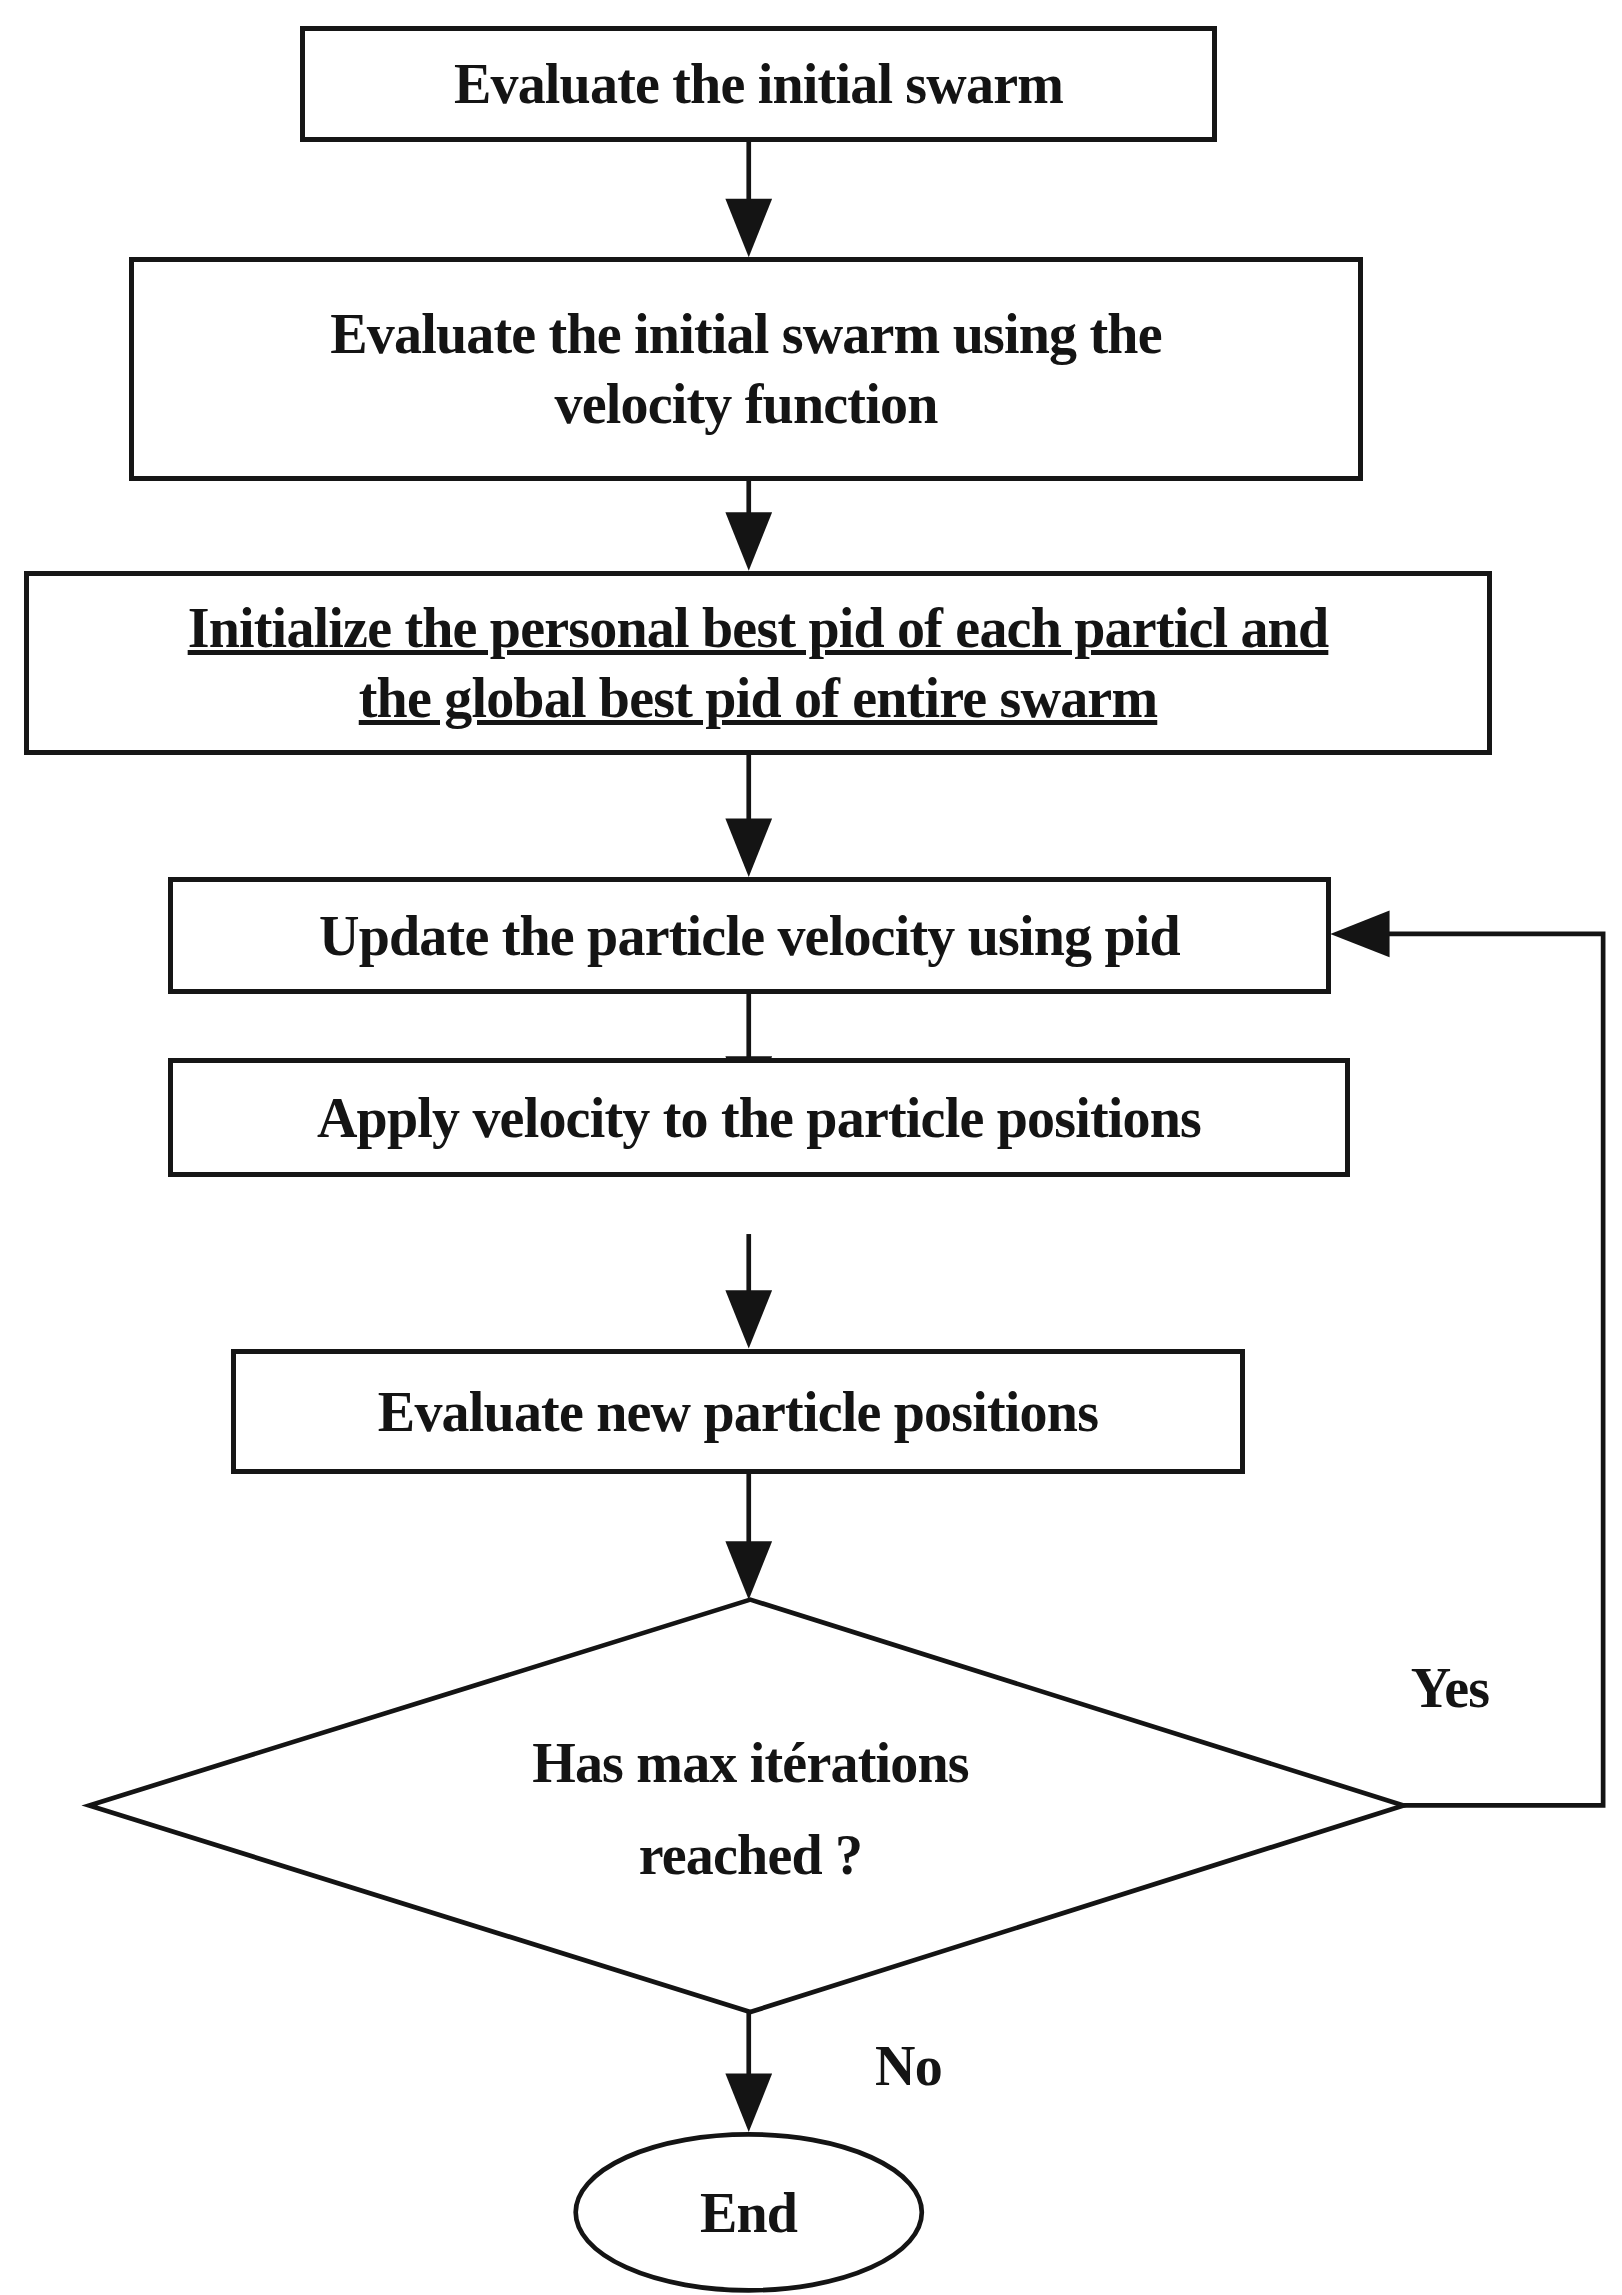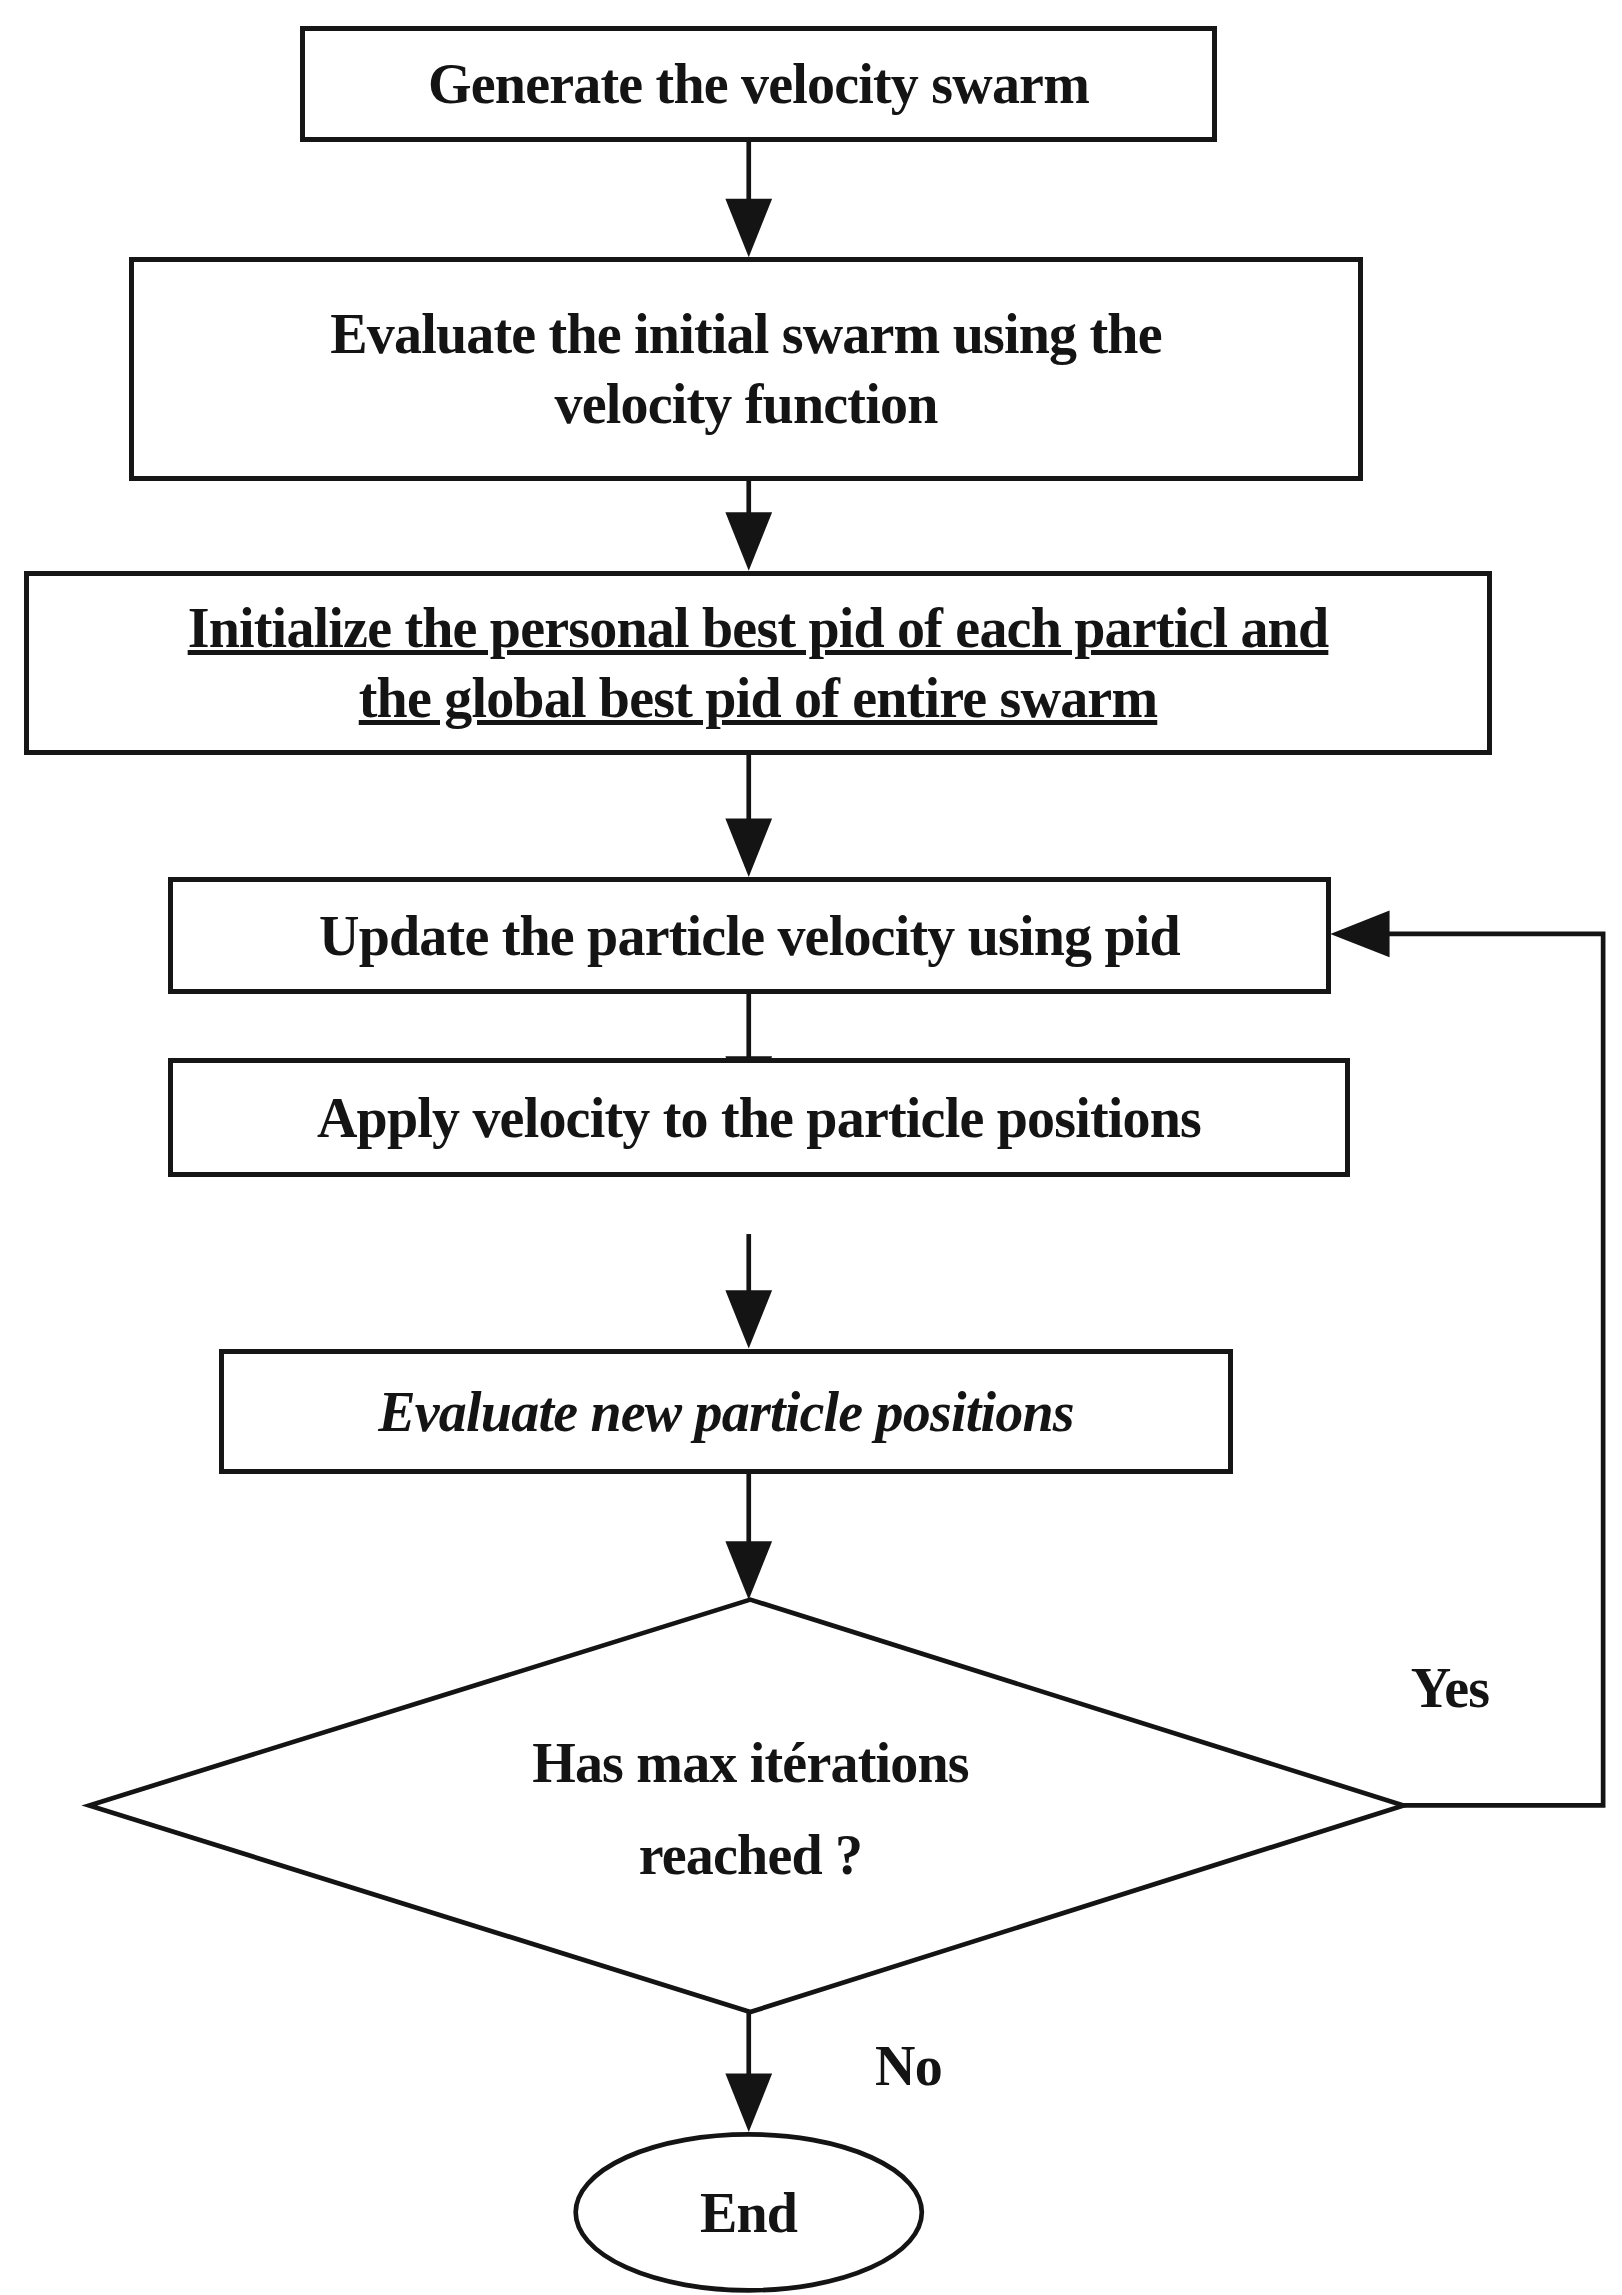--- a/index.html
+++ b/index.html
@@ -37,21 +37,21 @@
   }
   .free {
     border: none;
     background: transparent;
   }
   .node-generate   { left: 300px;  top: 26px;   width: 917px; height: 116px; }
   .node-evaluate1  { left: 129px;  top: 257px;  width: 1234px; height: 224px; }
   .node-initialize { left: 24px;   top: 571px;  width: 1468px; height: 184px; text-decoration: underline; }
   .node-update     { left: 168px;  top: 877px; width: 1163px; height: 117px; }
   .node-apply      { left: 168px;  top: 1058px; width: 1182px; height: 119px; }
-  .node-evaluate2  { left: 219px;  top: 1349px; width: 1014px; height: 125px; font-style: italic; }
+  .node-evaluate2  { left: 231px;  top: 1349px; width: 1014px; height: 125px; }
   .node-decision   { left: 386px;  top: 1684px; width: 729px;  height: 250px; line-height: 1.65; }
   .node-end        { left: 573px;  top: 2174px; width: 351px;  height: 78px; }
   .label-yes       { left: 1380px; top: 1653px; width: 140px;  height: 70px; }
   .label-no        { left: 850px; top: 2031px; width: 117px;  height: 70px; }
   svg .stroke { stroke: #141414; stroke-width: 6; fill: none; }
   svg .fillshape { fill: #141414; stroke: none; }
   svg .outline { stroke: #141414; stroke-width: 6; fill: #ffffff; }
 </style>
 </head>
 <body>
@@ -83,21 +83,21 @@
     <polyline class="stroke" points="1800,2316 2056,2316 2056,1198 1724,1198"></polyline>
     <polygon class="fillshape" points="1706,1198 1782,1168 1782,1228"></polygon>
 
     <line class="stroke" x1="960" y1="2581" x2="960" y2="2667"></line>
     <polygon class="fillshape" points="960,2735 930,2660 990,2660"></polygon>
 
     <ellipse class="outline" cx="960" cy="2838" rx="222" ry="100"></ellipse>
   </svg>
 
   <div class="node rect node-generate">
-    <span>Generate the velocity swarm</span>
+    <span>Evaluate the initial swarm</span>
   </div>
 
   <div class="node rect node-evaluate1">
     <span>Evaluate the initial swarm using the</span>
     <span>velocity function</span>
   </div>
 
   <div class="node rect node-initialize">
     <span>Initialize the personal best pid of each particl and</span>
     <span>the global best pid of entire swarm</span>

